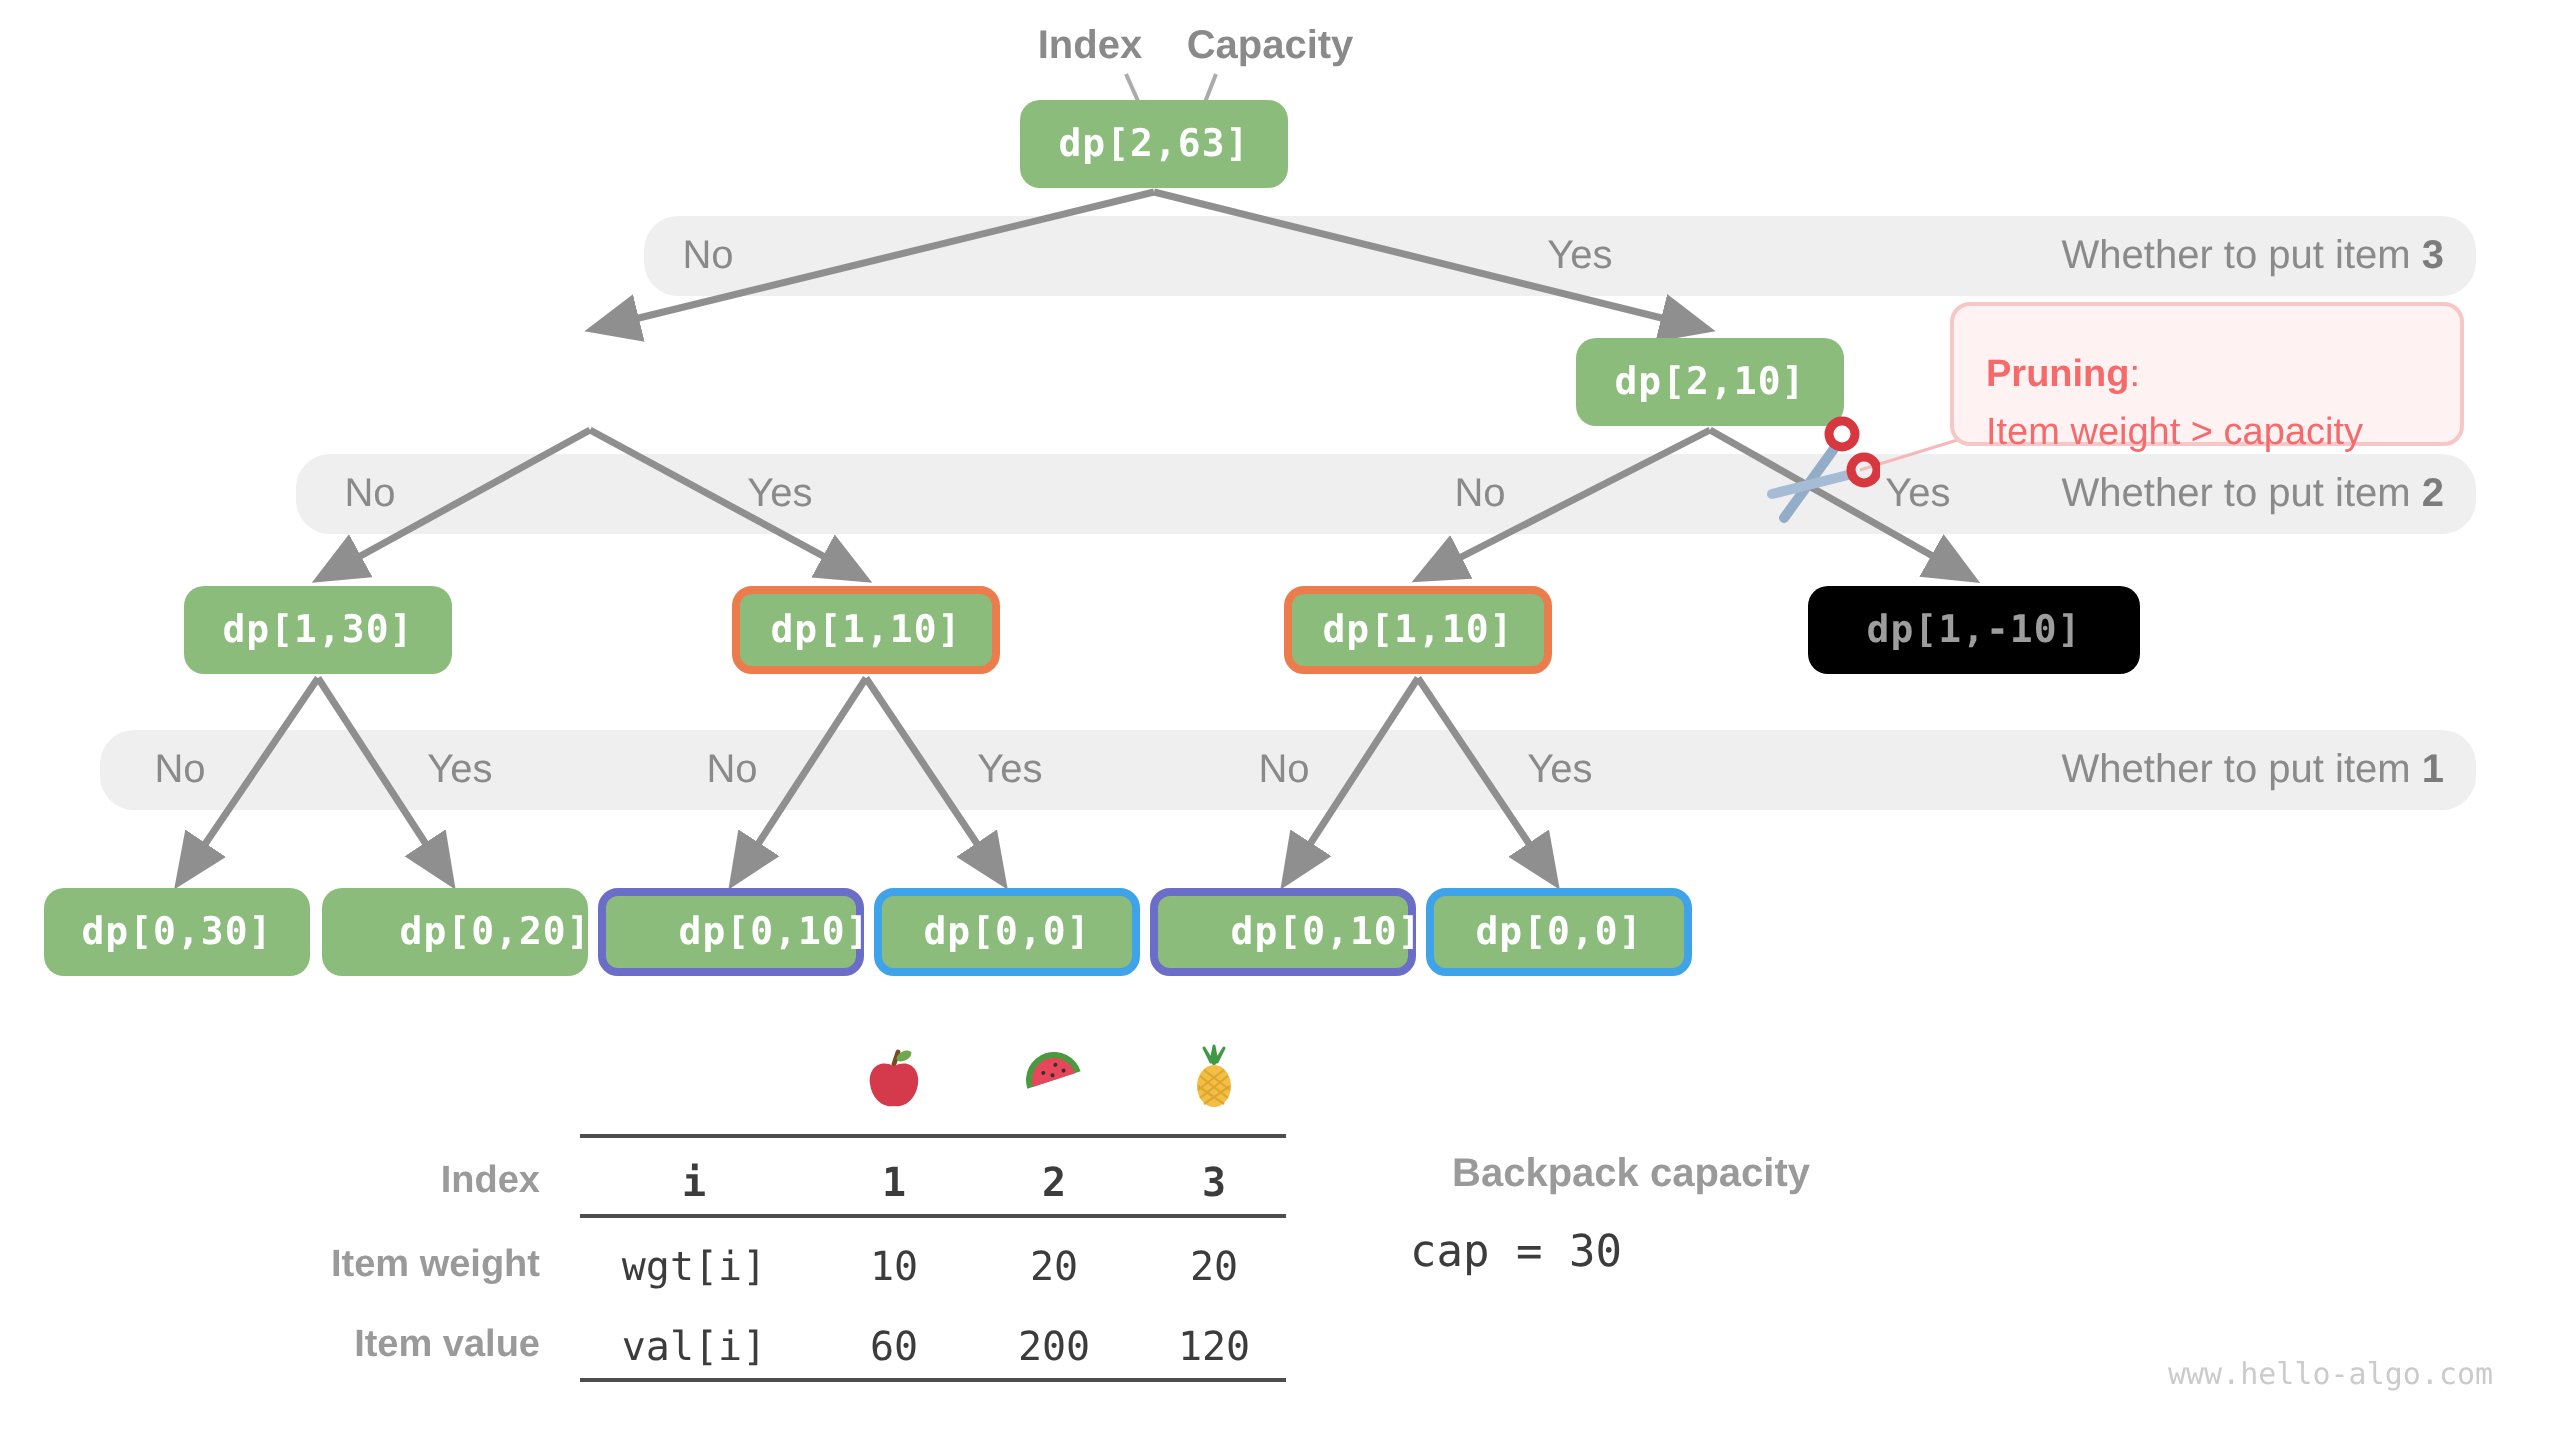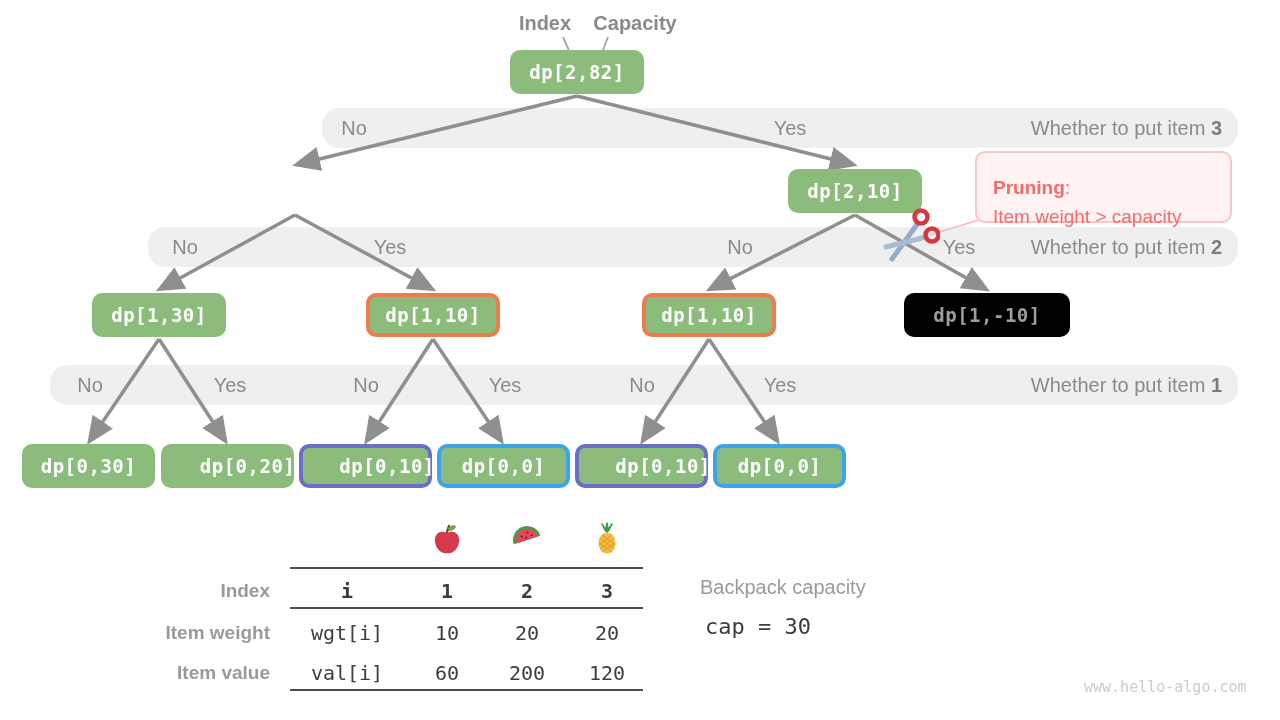--- a/index.html
+++ b/index.html
@@ -37,21 +37,21 @@
   .pruning .t{font-weight:bold;}
 
   
   .tlabel{position:absolute;width:150px;text-align:right;color:#9A9A9A;font-size:19px;
           font-weight:bold;line-height:28px;z-index:3;}
   .tcell{position:absolute;width:90px;text-align:center;color:#3C3C3C;font-size:20px;
          font-family:"DejaVu Sans Mono", monospace;line-height:28px;z-index:3;}
   .tcell.bold{font-weight:bold;}
   .trule{position:absolute;left:290px;width:353px;height:0;border-top:2px solid #4D4D4D;z-index:3;}
 
-  .cap-label{position:absolute;left:700px;top:576px;color:#9A9A9A;font-size:20px;font-weight:normal;z-index:3;}
+  .cap-label{position:absolute;left:726px;top:576px;color:#9A9A9A;font-size:20px;font-weight:bold;z-index:3;}
   .cap-value{position:absolute;left:705px;top:614px;color:#3C3C3C;font-size:22px;
              font-family:"DejaVu Sans Mono", monospace;z-index:3;}
 
   .watermark{position:absolute;left:1072px;top:678px;color:#CBCBCB;font-size:15px;
              font-family:"DejaVu Sans Mono", monospace;z-index:3;margin-left:12px;}
 
   .fruit{position:absolute;width:34px;height:34px;z-index:3;}
   .scissors{position:absolute;left:876px;top:204px;z-index:4;}
 </style>
 </head>
@@ -107,21 +107,21 @@
 
     <line x1="563" y1="37" x2="571" y2="55" stroke="#ABABAB" stroke-width="2"></line>
     <line x1="608" y1="37" x2="601" y2="55" stroke="#ABABAB" stroke-width="2"></line>
 
     <line x1="982" y1="219" x2="930" y2="235" stroke="#F5B9B9" stroke-width="1.5"></line>
   </svg>
 
   <div class="hdr" style="left:505px;top:12px;width:80px;">Index</div>
   <div class="hdr" style="left:585px;top:12px;width:100px;">Capacity</div>
 
-  <div class="node green" style="left:510px;top:50px;width:134px;">dp[2,82]</div>
+  <div class="node green" style="left:510px;top:50px;width:134px;">dp[2,63]</div>
   <div class="node green" style="left:788px;top:169px;width:134px;">dp[2,10]</div>
 
   <div class="node green" style="left:92px;top:293px;width:134px;">dp[1,30]</div>
   <div class="node green border-orange" style="left:366px;top:293px;width:134px;">dp[1,10]</div>
   <div class="node green border-orange" style="left:642px;top:293px;width:134px;">dp[1,10]</div>
   <div class="node gray" style="left:904px;top:293px;width:166px;">dp[1,-10]</div>
 
   <div class="node green" style="left:22px;top:444px;width:133px;">dp[0,30]</div>
   <div class="node green" style="left:161px;top:444px;width:133px;padding-left:40px;">dp[0,20]</div>
   <div class="node green border-purple" style="left:299px;top:444px;width:133px;">dp[0,10]</div>

